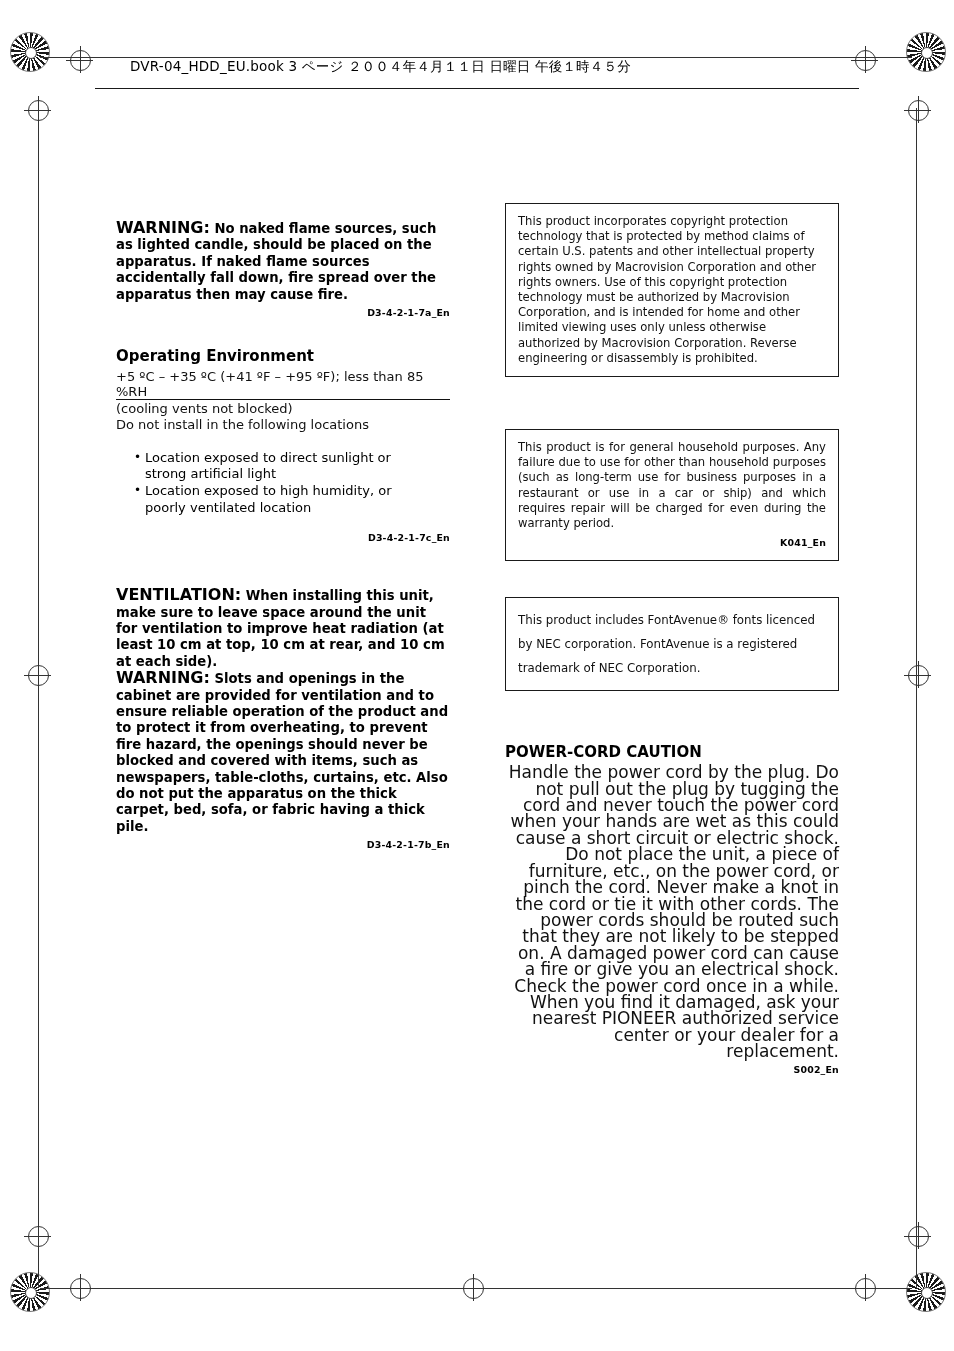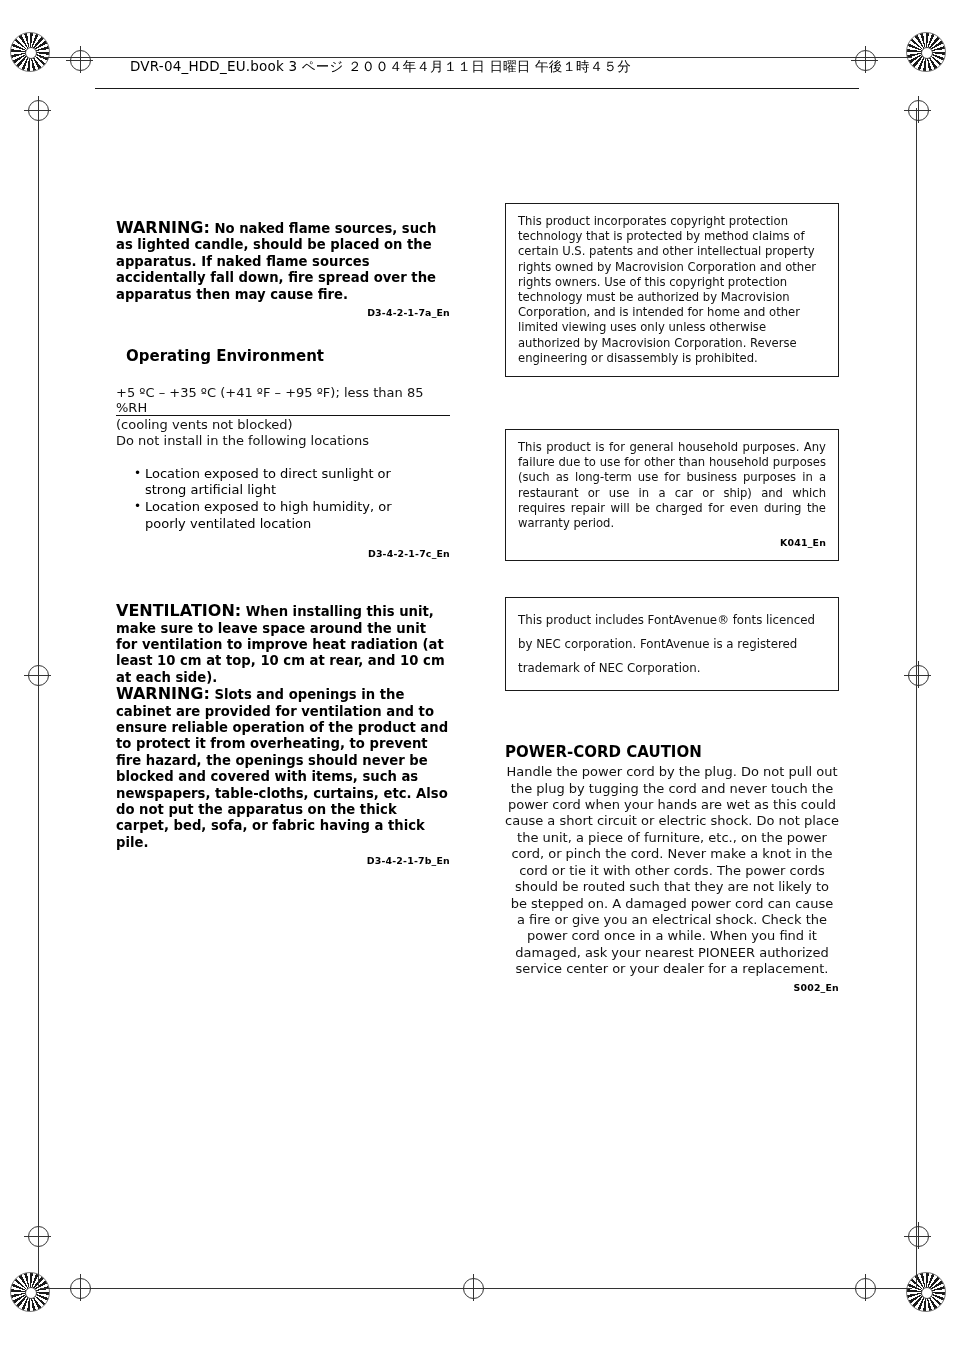--- a/index.html
+++ b/index.html
@@ -113,33 +113,32 @@
     text-align: right;
     font-size: 9.4px;
     font-weight: bold;
     letter-spacing: 0.2px;
     margin-top: 4px;
   }
 
   h2.sect {
     font-size: 15px;
     font-weight: bold;
-    margin: 0 0 3px 10px;
+    margin: 0 0 3px 0;
     line-height: 20px;
   }
   .body-text {
     font-size: 13px;
     line-height: 16.6px;
     color: #111;
   }
   .underline {
     border-bottom: 1px solid #111;
     display: inline-block;
     line-height: 15px;
-    margin-top: 16px;
   }
   ul.bullets {
     list-style: none;
     margin: 16px;
     padding: 0;
   }
   ul.bullets li {
     position: relative;
     padding-left: 13px;
     font-size: 13px;
@@ -171,24 +170,24 @@
   .spacer-36 { height: 36px; }
   .spacer-44 { height: 44px; }
   .spacer-52 { height: 52px; }
 
   h2.power {
     font-size: 15px;
     font-weight: bold;
     margin: 0 0 3px 0;
   }
   .power-text {
-    font-size: 13px;
+    font-size: 17px;
     line-height: 16.4px;
     color: #111;
-    text-align: center;
+    text-align: right;
   }
 </style>
 </head>
 <body>
 
 <div class="page">
 
   <div class="reg-circle" style="left:10px; top:32px;"></div>
   <div class="reg-circle" style="left:906px; top:32px;"></div>
   <div class="reg-circle" style="left:10px; top:1272px;"></div>

